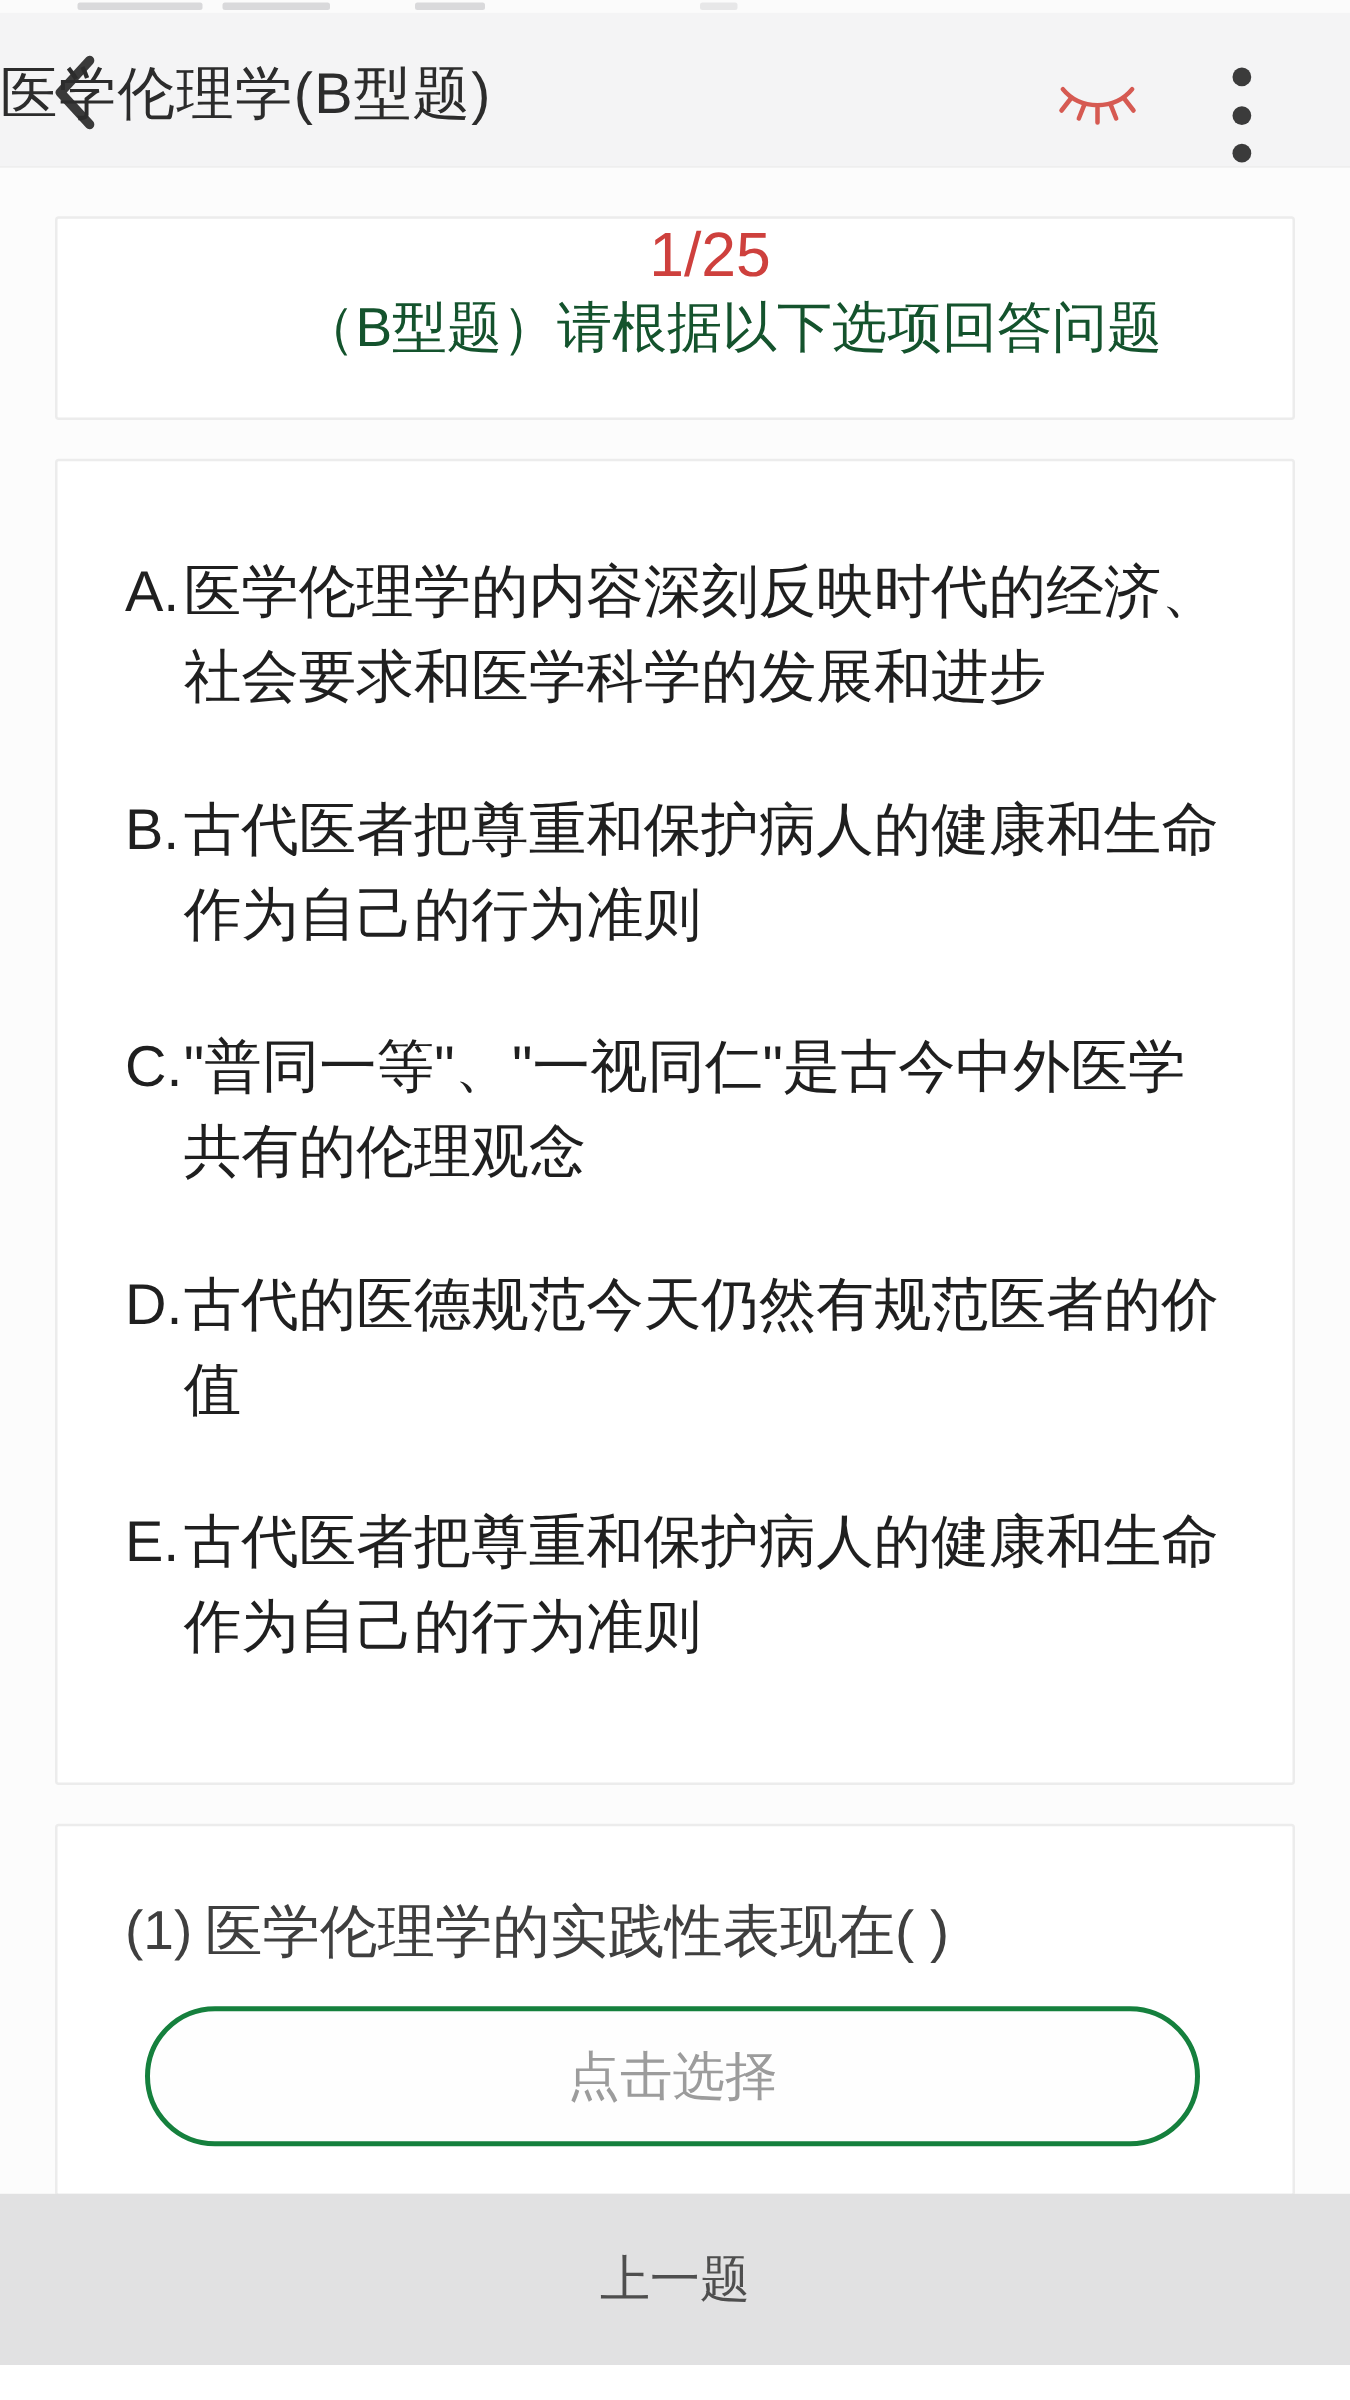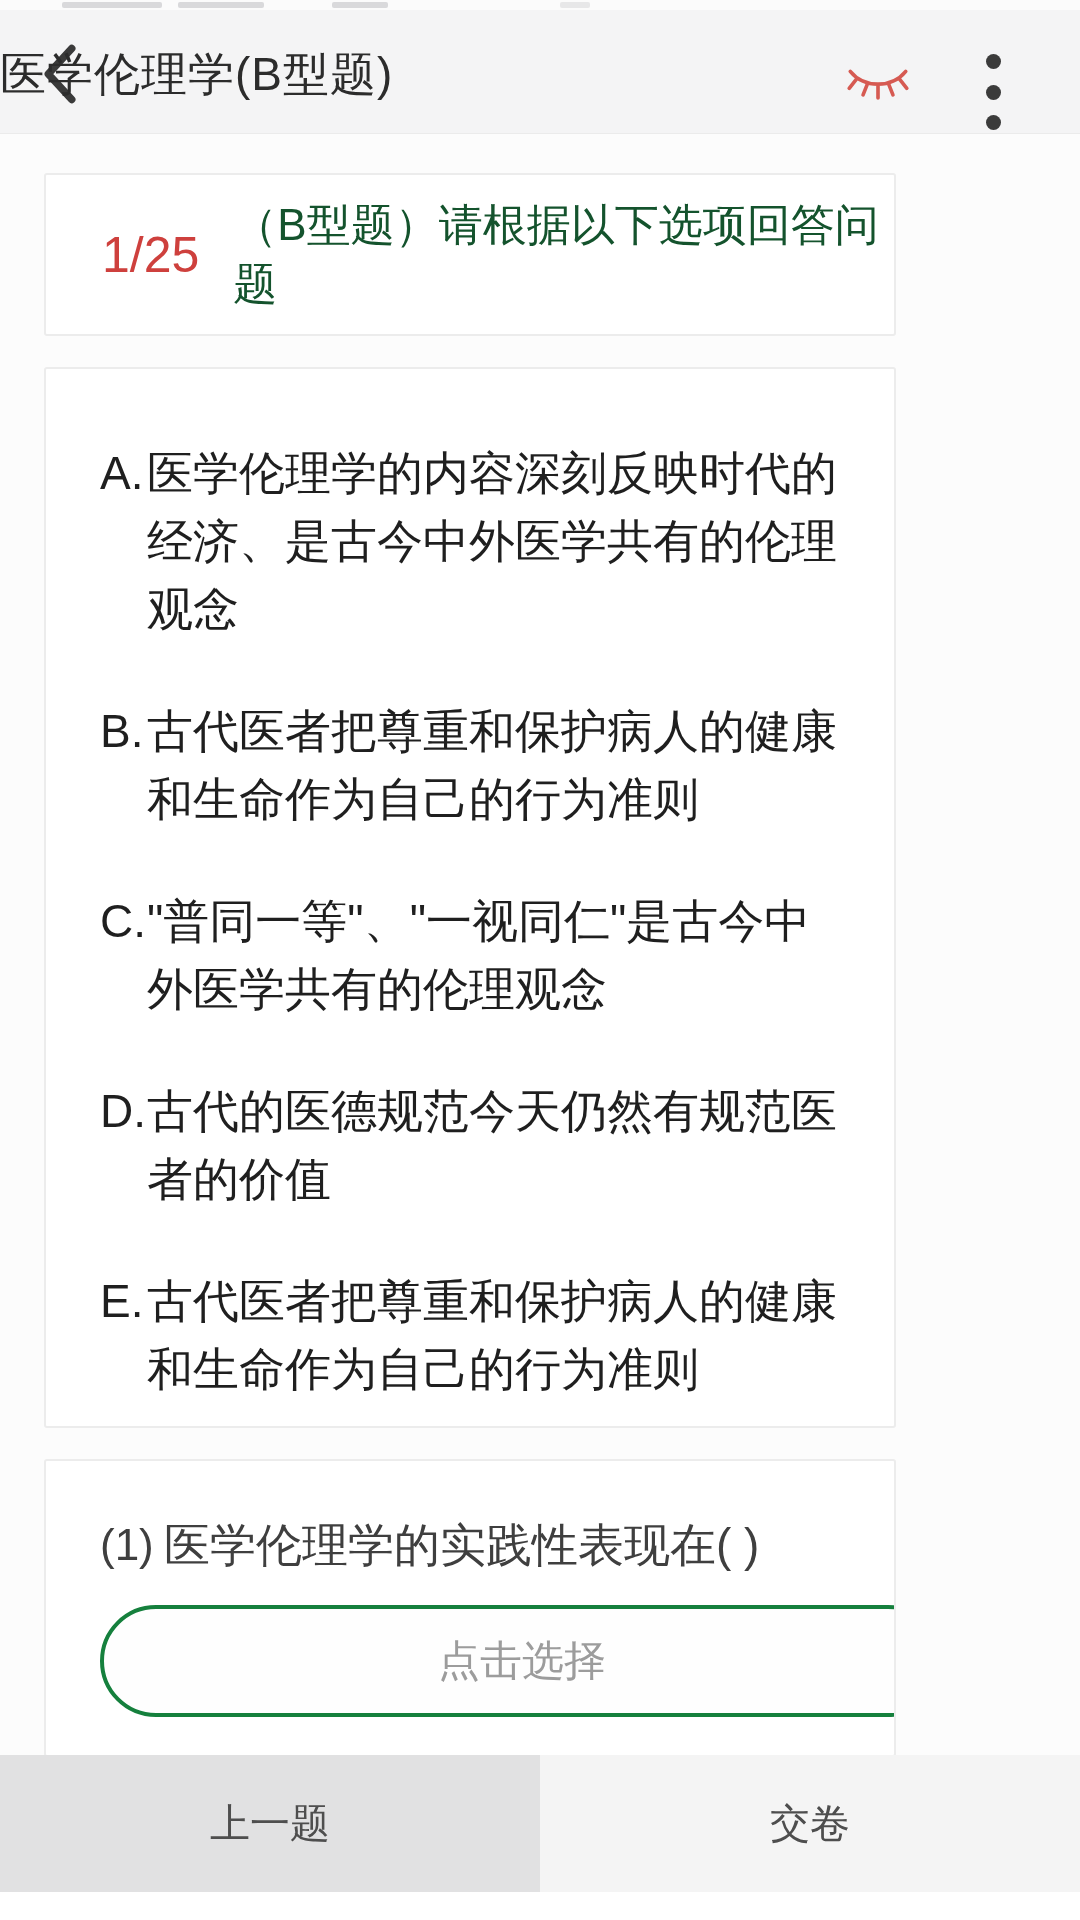--- a/index.html
+++ b/index.html
@@ -26,22 +26,22 @@
   .page-title{
     position:absolute;left:0;right:0;top:34px;text-align:left;
     font-size:46px;color:#2c2c2c;letter-spacing:1px;
   }
   .eye-btn{position:absolute;left:846px;top:52px;width:64px;height:40px;background:none;border:none;padding:0;cursor:pointer;}
   .kebab{position:absolute;left:986px;top:44px;width:18px;height:76px;display:flex;flex-direction:column;justify-content:space-between;cursor:pointer;}
   .kebab i{width:15px;height:15px;border-radius:50%;background:#3b3b3b;}
 
   
   .card{
-    position:absolute;left:44px;width:852px;background:#ffffff;
-    border:2px solid #ececec;border-radius:3px;box-sizing:border-box;
+    position:absolute;left:44px;width:992px;background:#ffffff;
+    border:2px solid #ececec;border-radius:3px;box-sizing:border-box;flex-direction:column;
   }
   .card-question{top:173px;height:163px;display:flex;align-items:center;padding-left:56px;}
   .q-num{font-size:50px;color:#ce403d;flex:none;}
   .q-prompt{font-size:44px;color:#14532d;margin-left:34px;}
 
   .card-options{top:367px;height:1061px;padding:70px 56px 0 54px;overflow:hidden;}
   .opt-row{display:flex;align-items:flex-start;margin-bottom:54px;font-size:46px;line-height:68px;color:#1f1f1f;}
   .opt-letter{width:47px;flex:none;}
   .opt-text{flex:1;}
 
@@ -103,21 +103,21 @@
 
 <section class="card card-question">
   <span class="q-num">1/25</span>
   <span class="q-prompt">（B型题）请根据以下选项回答问题</span>
 </section>
 
 <section class="card card-options">
   <div id="options-list">
       <div class="opt-row">
         <span class="opt-letter">A.</span>
-        <div class="opt-text">医学伦理学的内容深刻反映时代的经济、是古今中外医学共有的伦理观念</div>
+        <div class="opt-text">医学伦理学的内容深刻反映时代的经济、社会要求和医学科学的发展和进步</div>
       </div>
       <div class="opt-row">
         <span class="opt-letter">B.</span>
         <div class="opt-text">古代医者把尊重和保护病人的健康和生命作为自己的行为准则</div>
       </div>
       <div class="opt-row">
         <span class="opt-letter">C.</span>
         <div class="opt-text">"普同一等"、"一视同仁"是古今中外医学共有的伦理观念</div>
       </div>
       <div class="opt-row">
@@ -134,16 +134,15 @@
 <section class="card card-sub">
   <div class="sub-row">
     <span class="sub-num">(1)</span>
     <span class="sub-text">医学伦理学的实践性表现在( )</span>
   </div>
   <button class="select-pill">点击选择</button>
 </section>
 
 <footer class="bottom-nav">
   <button class="nav-seg nav-side">上一题</button>
-  <button class="nav-seg nav-mid">交卷</button>
 </footer>
 
 <div class="bottom-strip"></div>
 
 </body></html>

